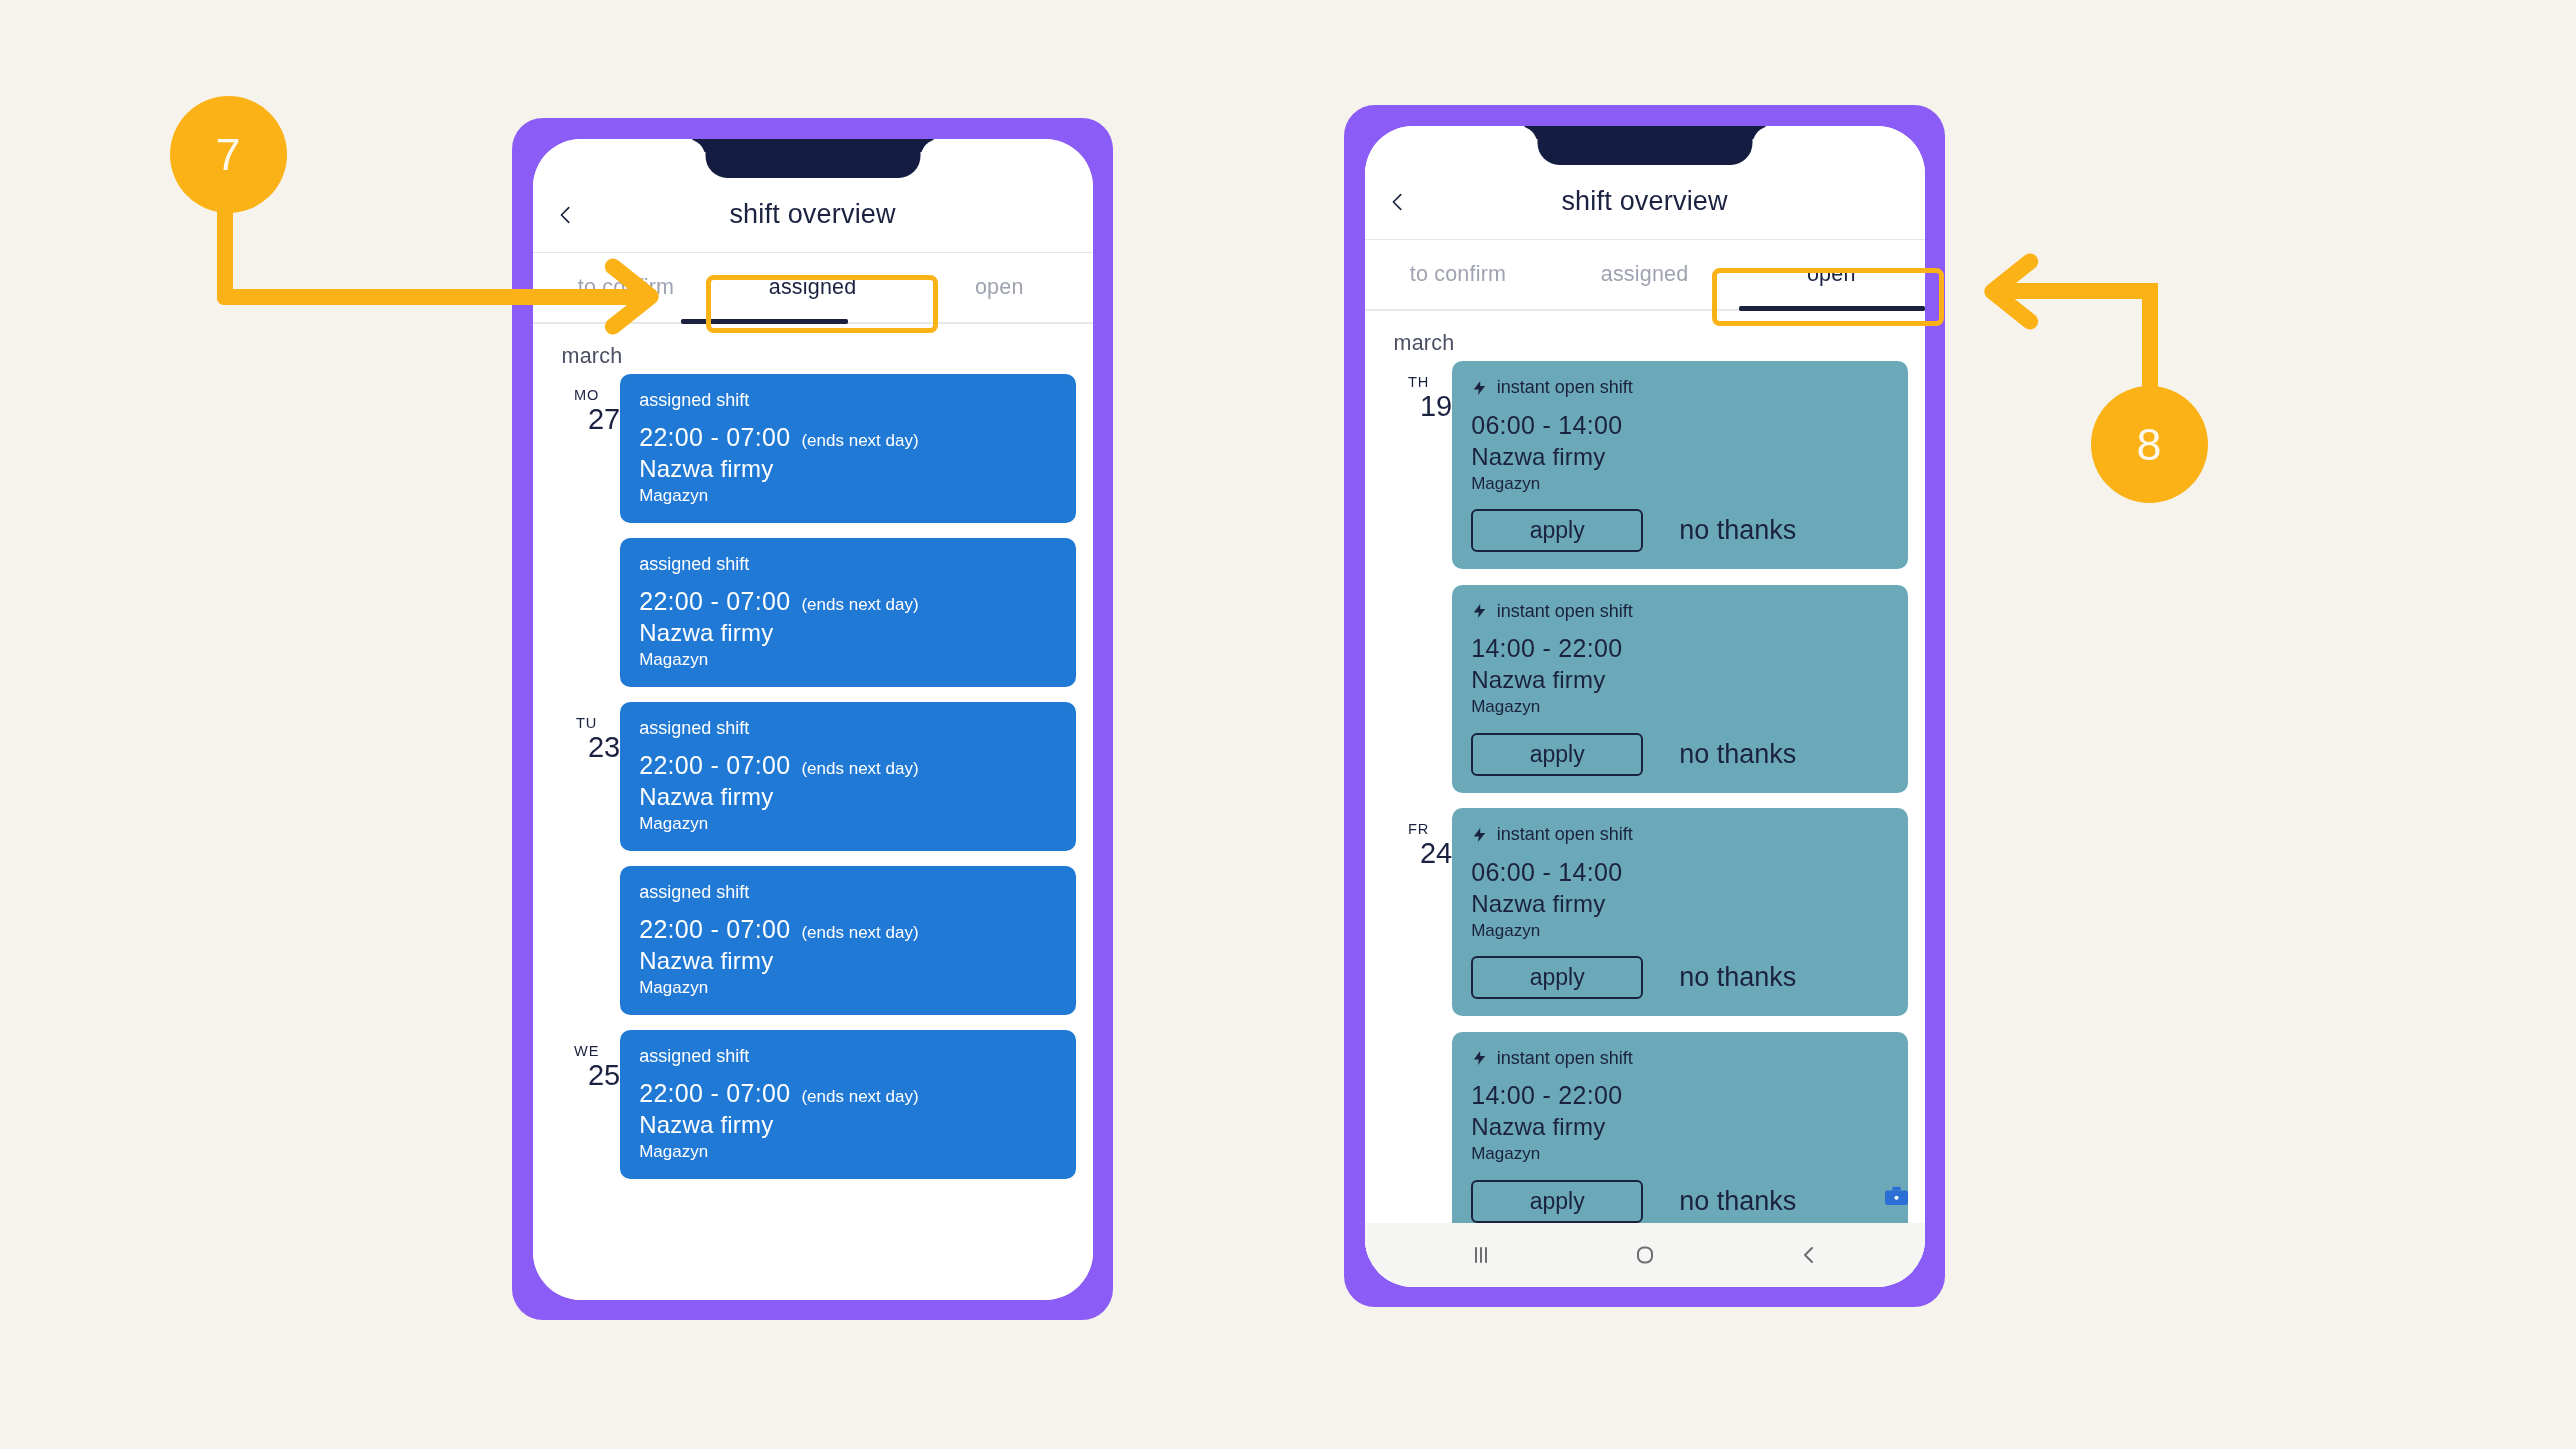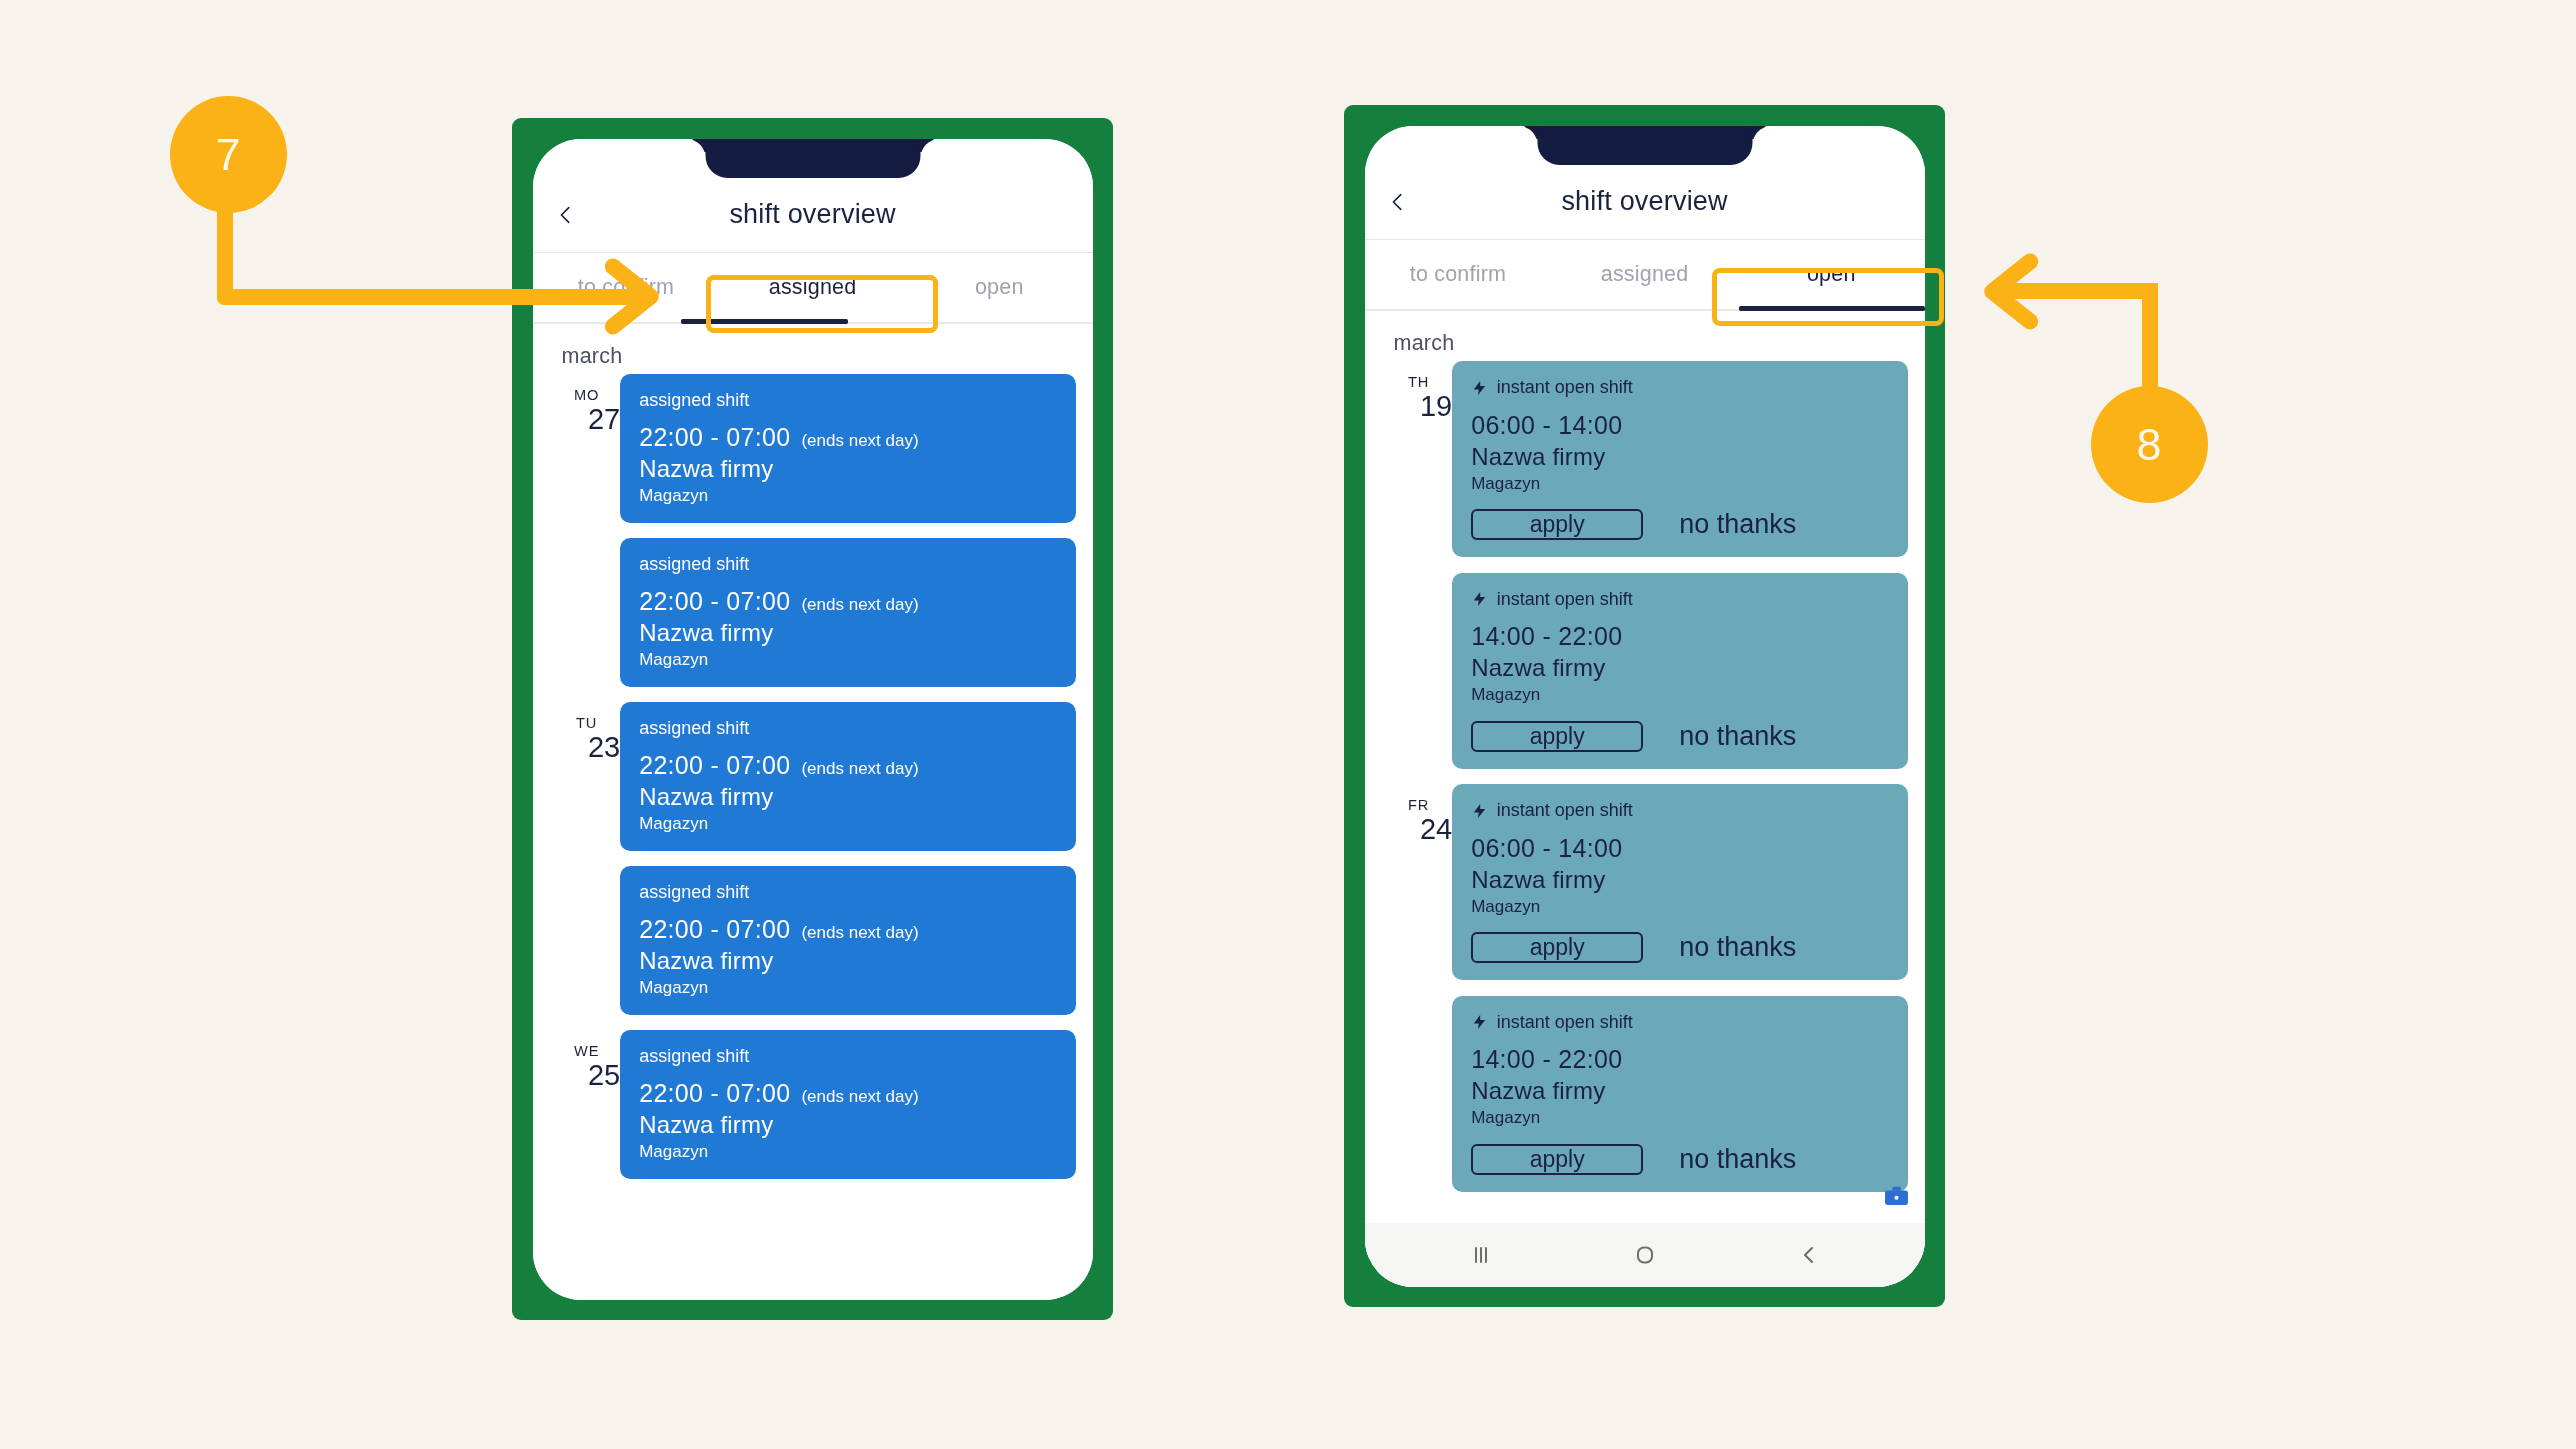--- a/index.html
+++ b/index.html
@@ -59,22 +59,22 @@
   #conn8-arrow {
     position: absolute;
     left: 1965px; top: 253px;
     width: 77px; height: 77px;
     z-index: 7;
   }
 
   
   .phone {
     position: absolute;
-    background: #15803d;
-    border-radius: 9px;
+    background: #8b5cf6;
+    border-radius: 31px;
     z-index: 3;
   }
   .phone-screen {
     position: absolute;
     background: #ffffff;
     overflow: hidden;
   }
   .notch {
     position: absolute;
     left: 50%;
@@ -237,21 +237,21 @@
   }
   .card-actions {
     margin-top: 15.5px;
     display: flex;
     align-items: center;
     gap: 36px;
   }
   .apply-btn {
     border: 2.6px solid #1b2240;
     border-radius: 6px;
-    padding: 0 0;
+    padding: 6px 0;
     width: 172px;
     text-align: center;
     font-size: 23px;
     color: #1b2240;
     background: transparent;
     font-family: "Liberation Sans", sans-serif;
   }
   .no-thanks {
     font-size: 27px;
     color: #1b2240;

